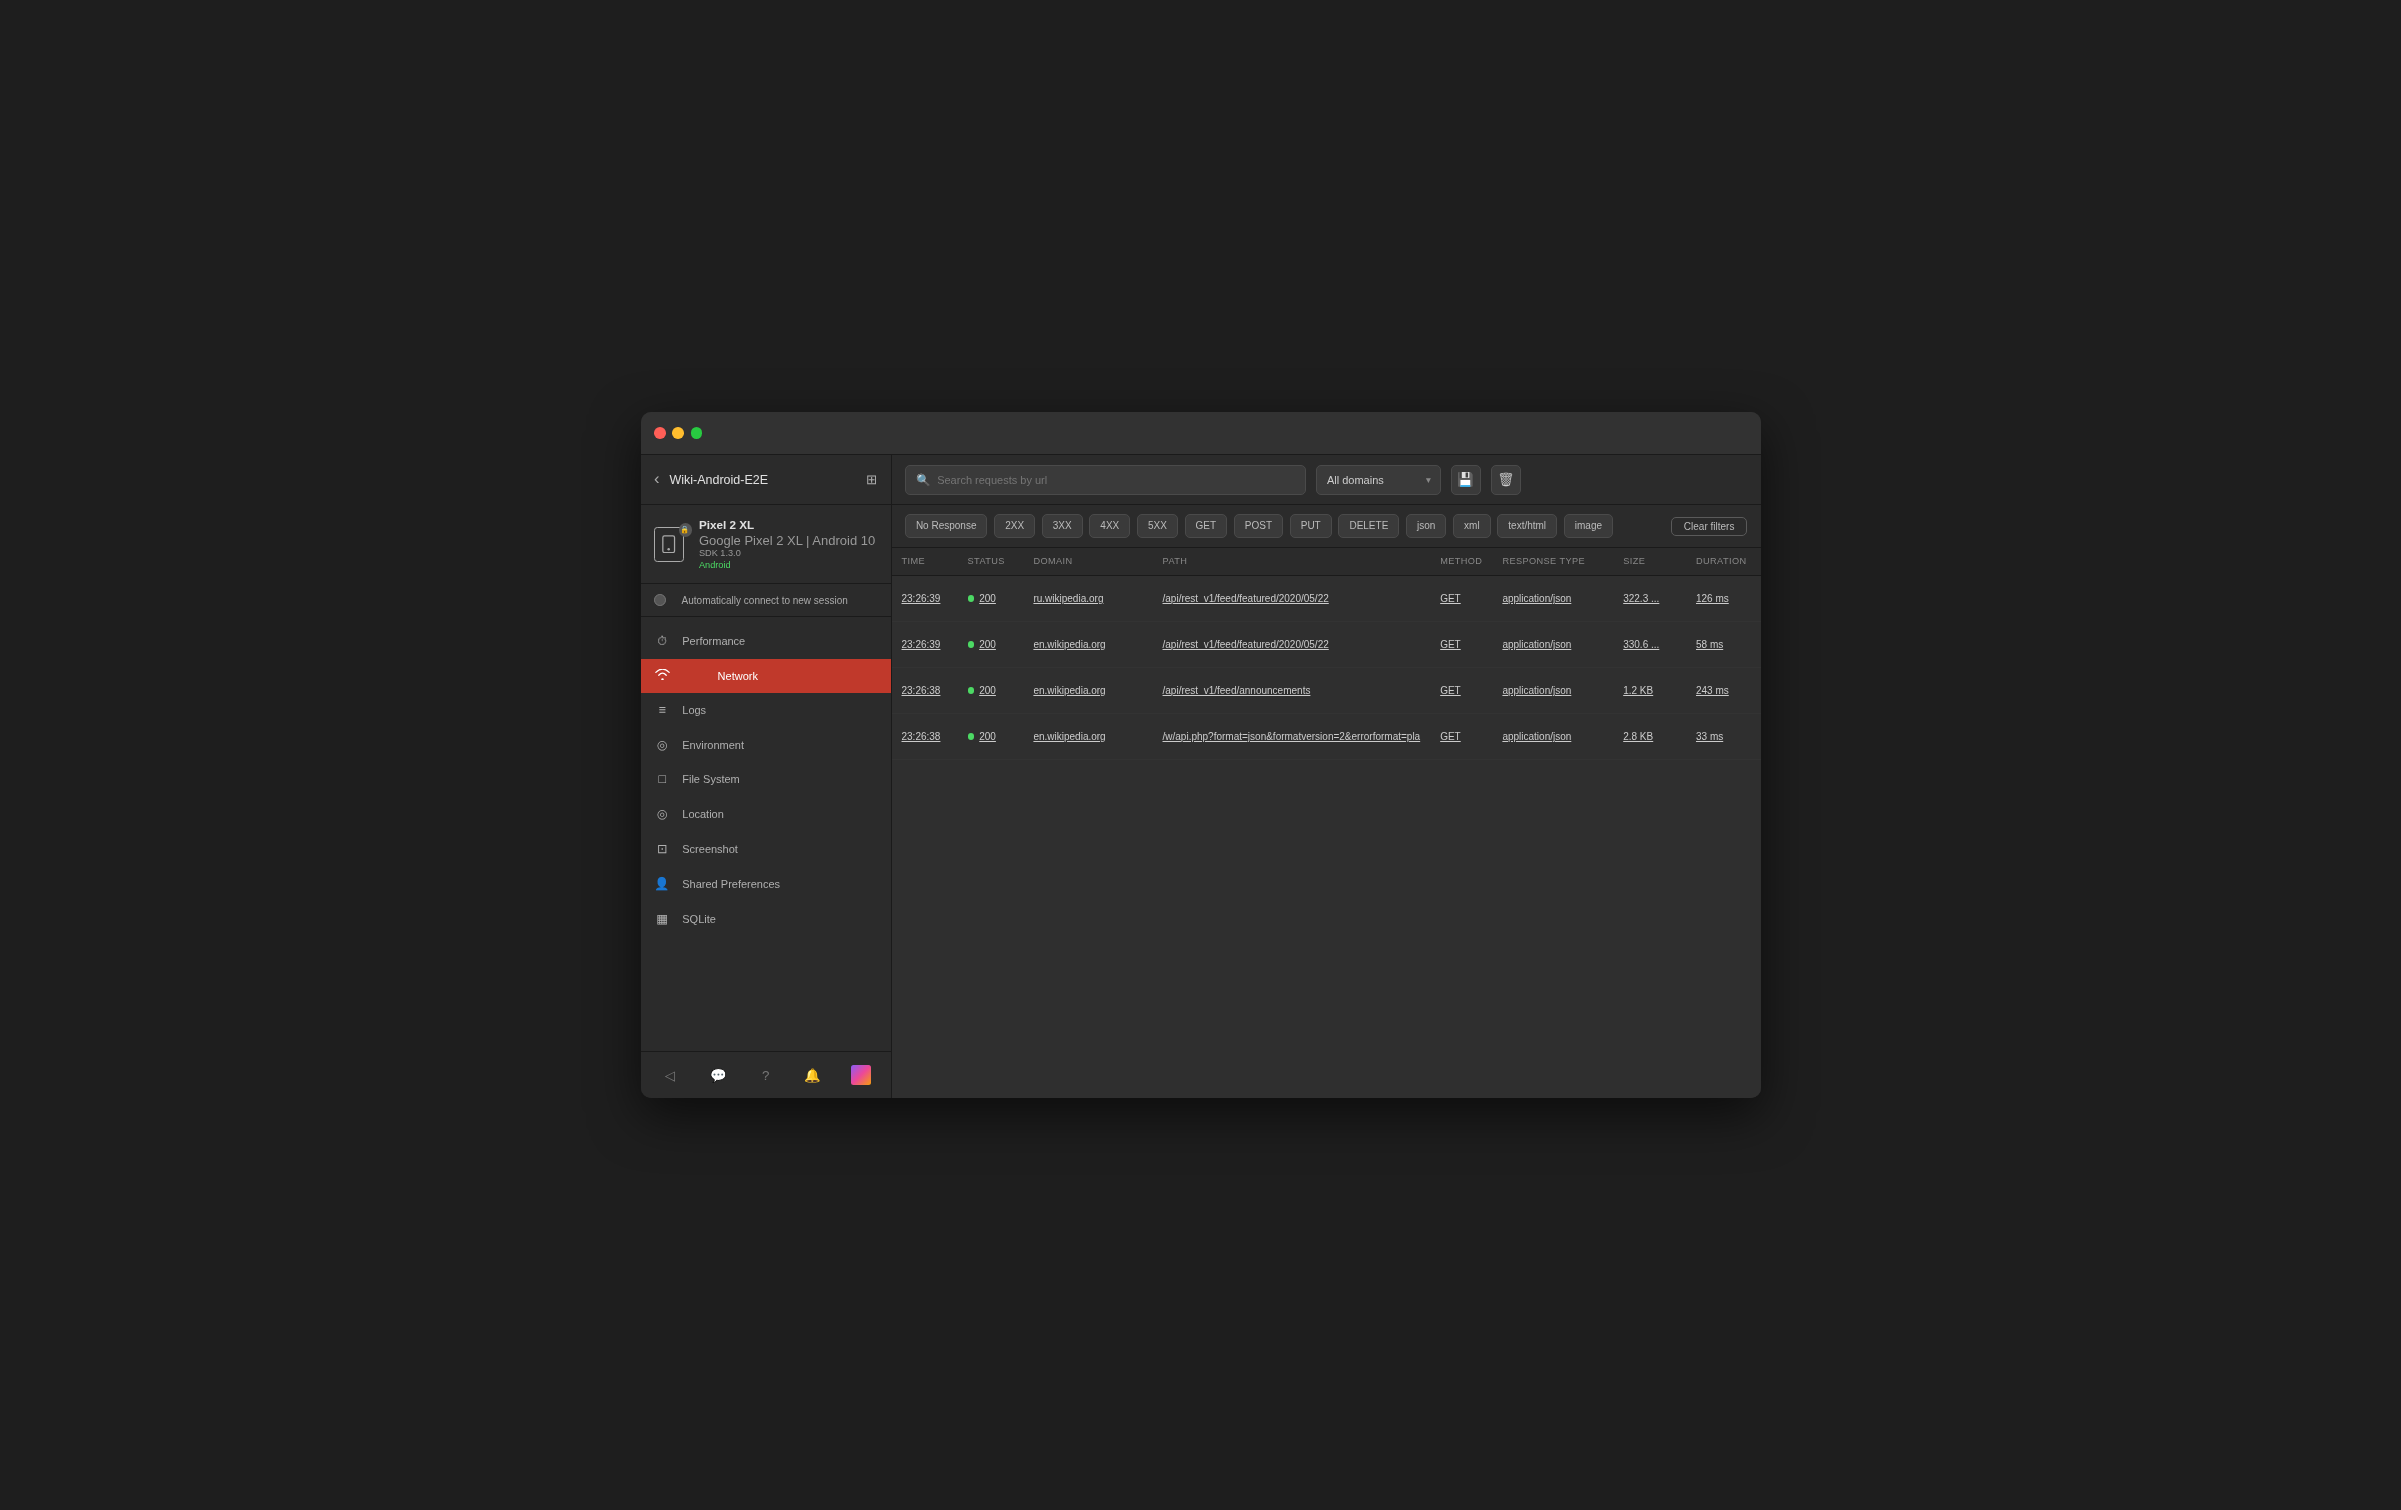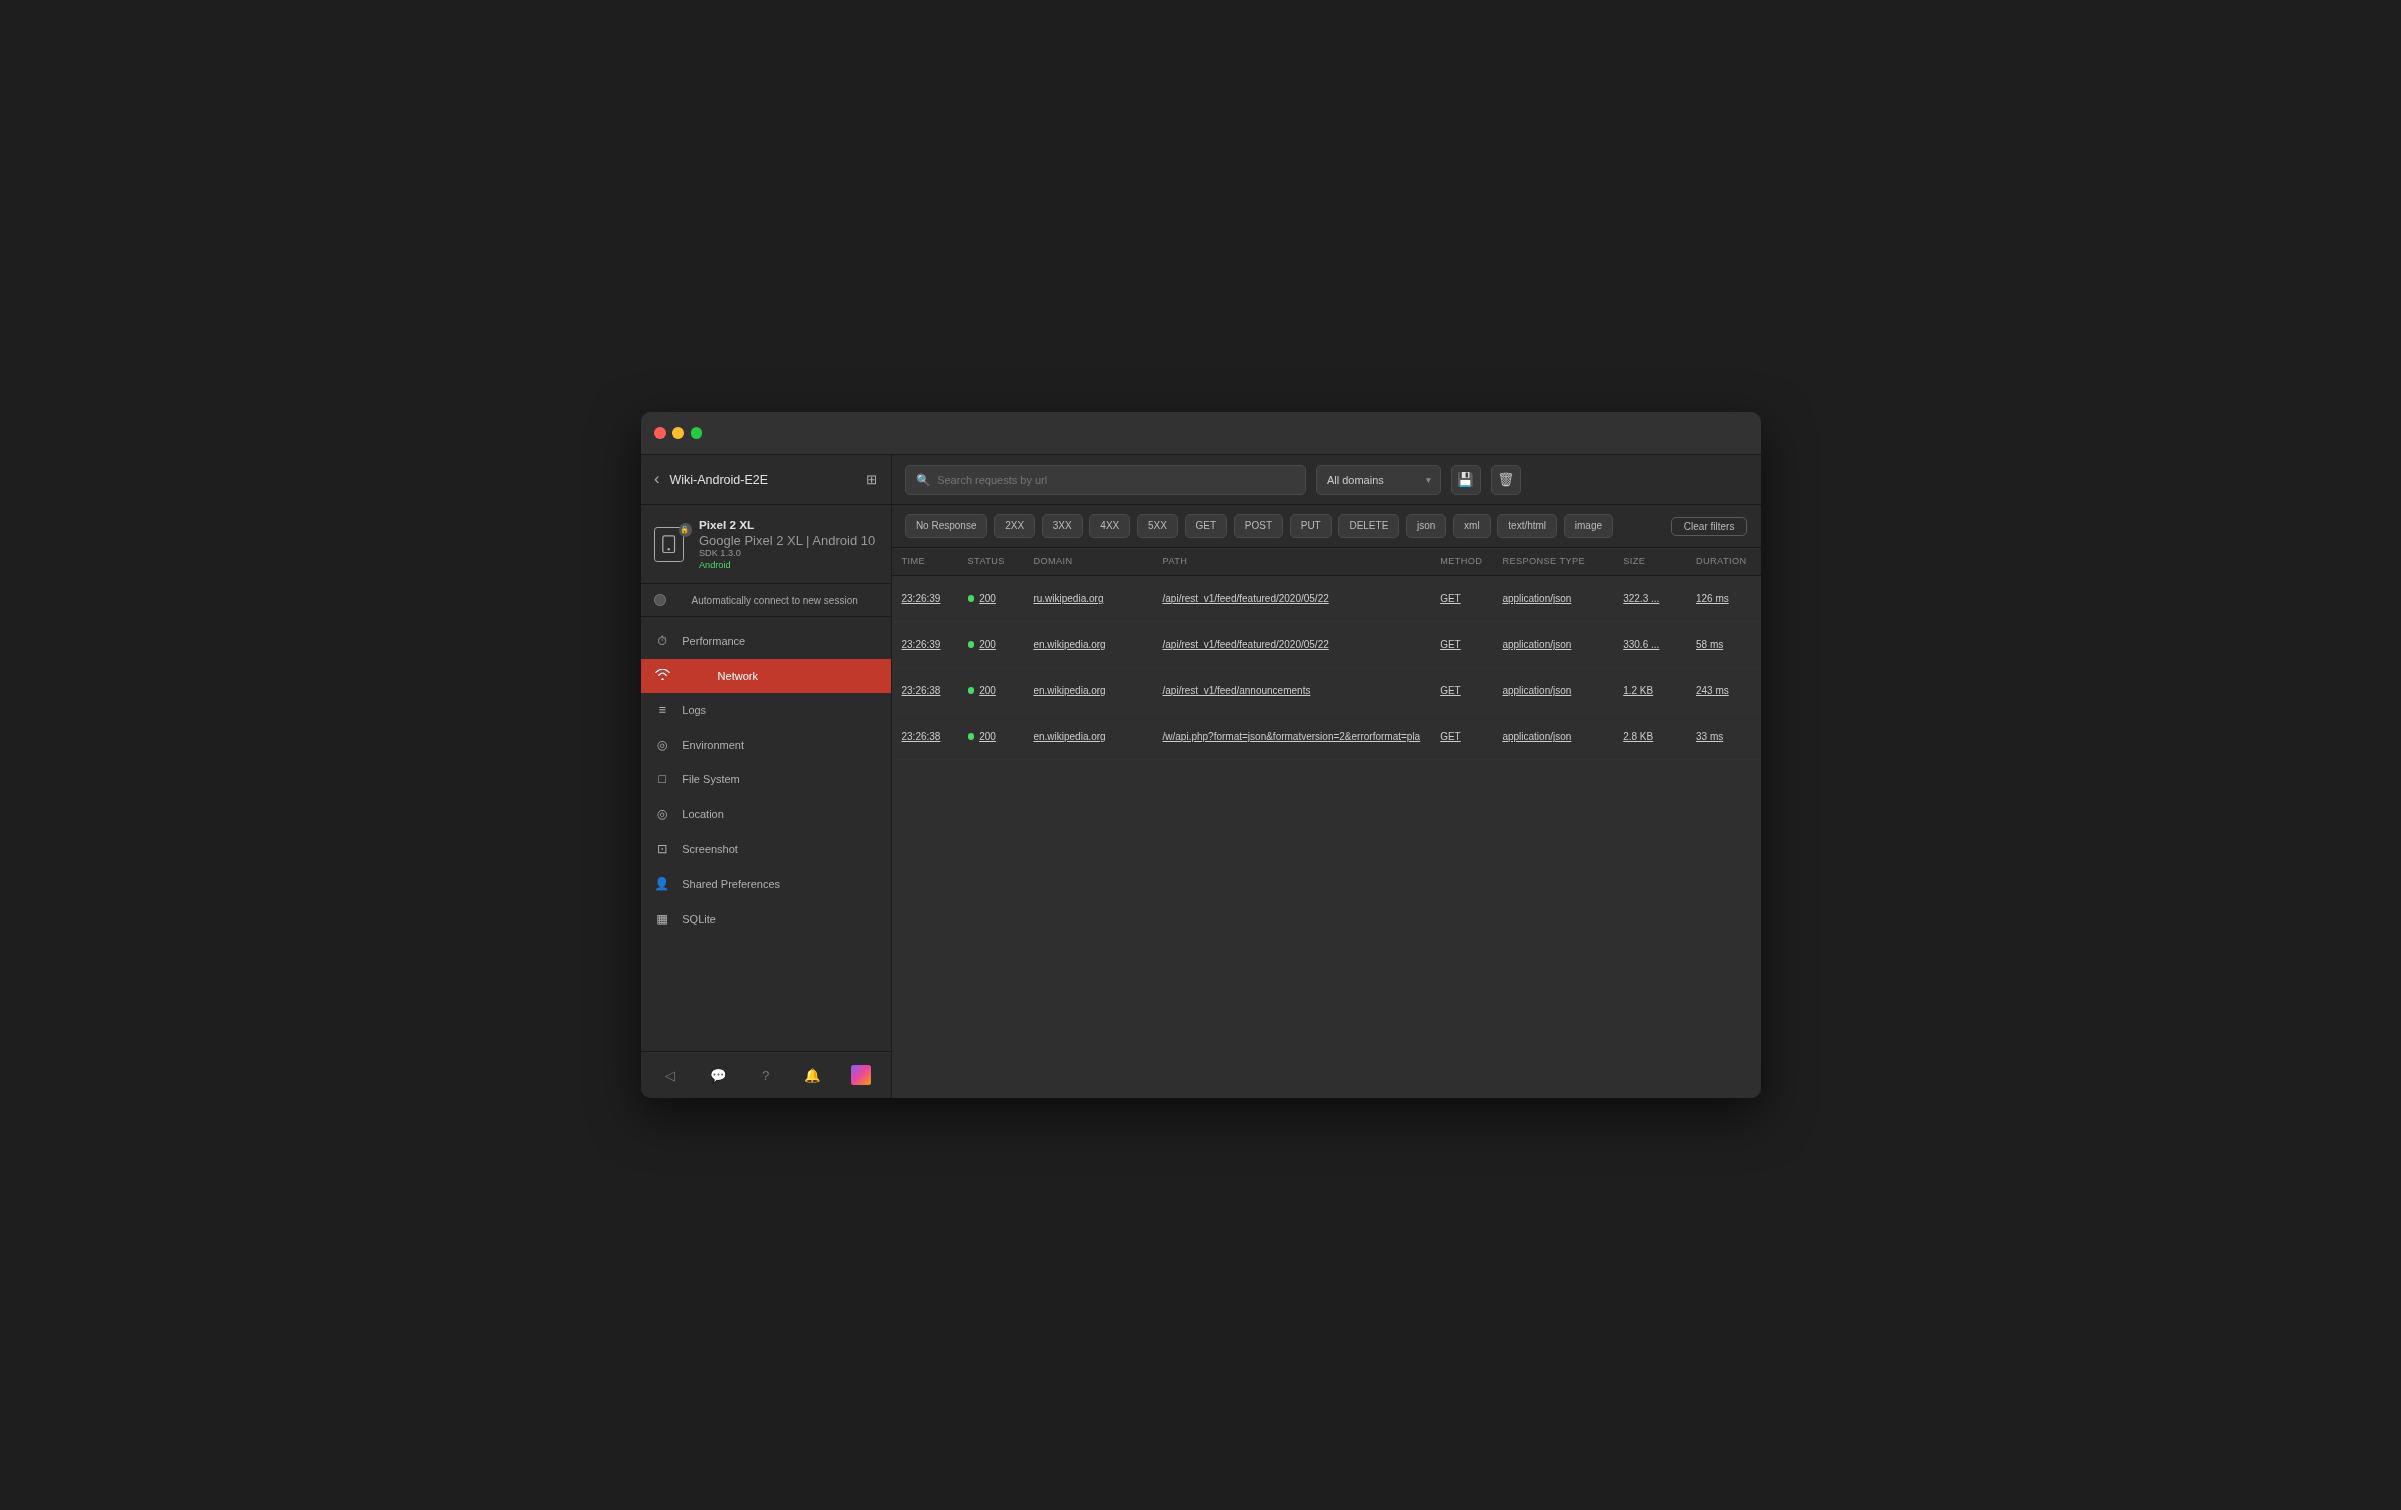--- a/index.html
+++ b/index.html
@@ -138,21 +138,21 @@
     }
     .device-status {
       color: #4cd964;
       font-size: 9.2px;
       margin-top: 1.7px;
     }
 
     .auto-connect {
       display: flex;
       align-items: center;
-      gap: 26px;
+      gap: 16px;
       padding: 10px 13.4px;
       border-bottom: 0.8px solid #1a1a1a;
     }
     .auto-connect-toggle {
       width: 11.7px;
       height: 11.7px;
       border-radius: 50%;
       background: #555;
       border: 1.7px solid #777;
     }

